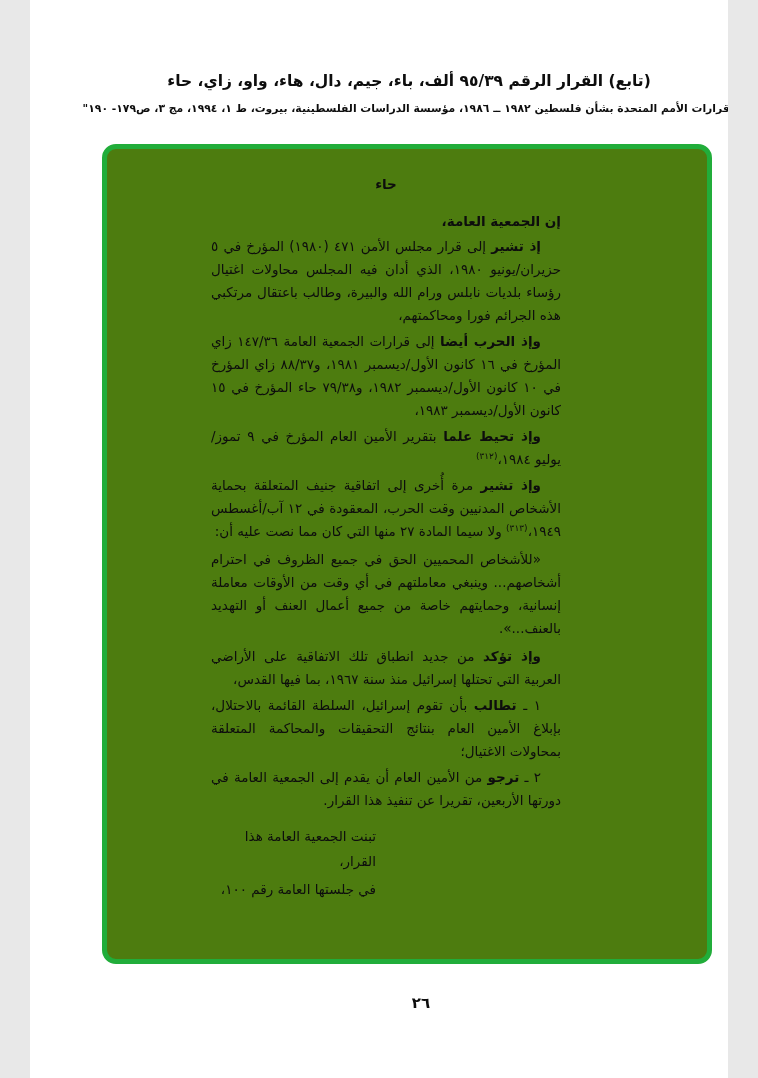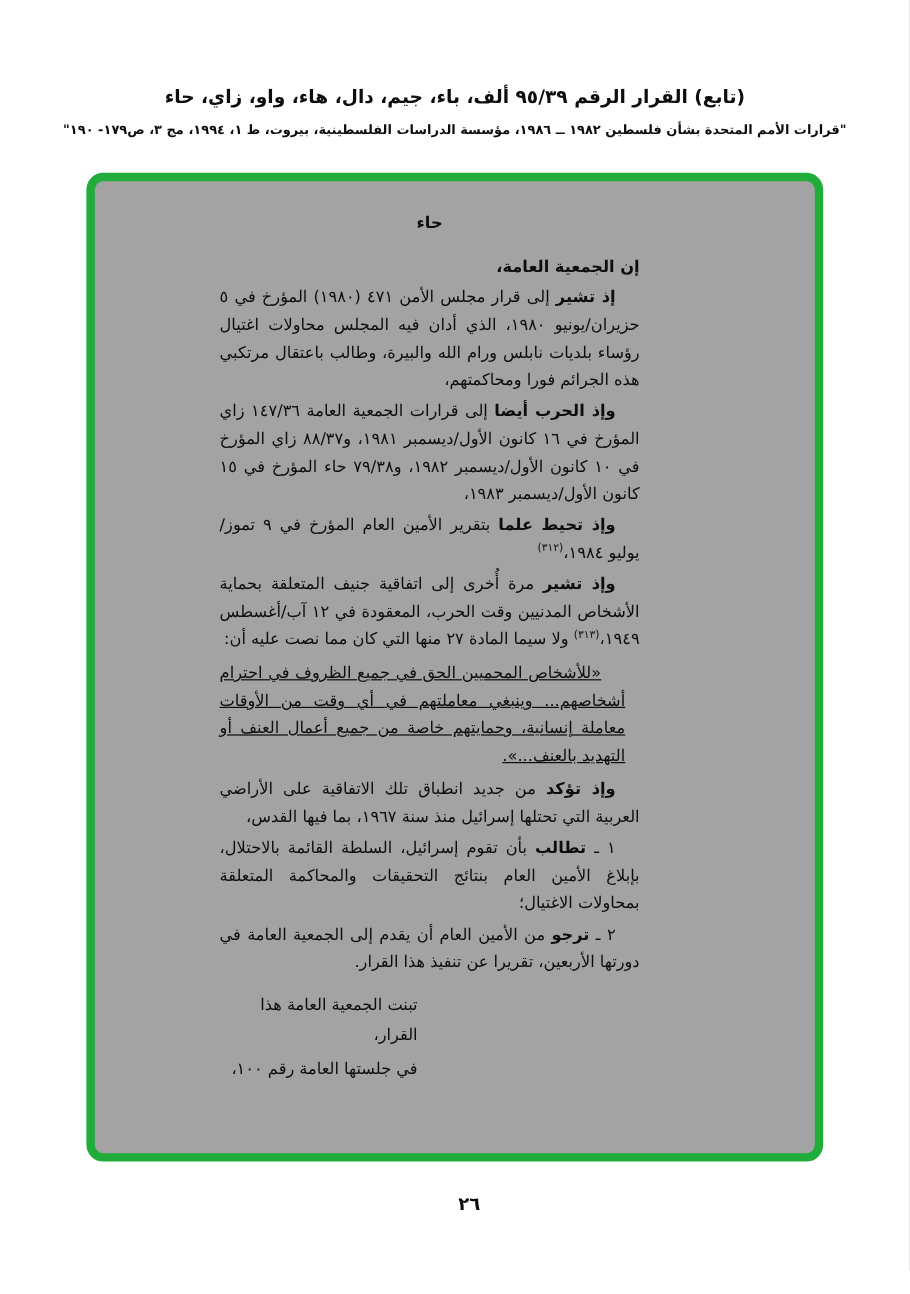--- a/index.html
+++ b/index.html
@@ -1,43 +1,43 @@
 <!DOCTYPE html>
 <html><head>
 <meta charset="utf-8">
 <style>
   html,body { margin:0; padding:0; background:#e8e8e8; }
   .page {
-    position:relative; width:758px; height:1078px; background:#ffffff;
+    position:relative; width:698px; height:1078px; background:#ffffff;
     margin:0 auto; overflow:hidden;
     font-family:"DejaVu Sans", sans-serif; color:#0d0d0d;
   }
   .header1 {
     position:absolute; top:72px; left:0; width:758px;
     text-align:center; direction:rtl;
     font-weight:bold; font-size:15.5px; letter-spacing:0.2px;
   }
   .header2 {
     position:absolute; top:102px; left:0; width:758px;
     text-align:center; direction:rtl;
     font-weight:bold; font-size:10.8px;
   }
   .frame {
     position:absolute; left:72px; top:144px; width:600px; height:810px;
-    border:7px solid #ef4444; border-radius:14px; background:#a3a3a3;
+    border:5px solid #ef4444; border-radius:14px; background:#4d7c0f;
   }
   .content {
     position:absolute; top:24px; right:146px; width:350px;
     direction:rtl; text-align:justify;
     font-size:13.5px; line-height:23px;
   }
   .section-heading { text-align:center; font-weight:bold; margin:0 0 14px 0; }
   .salutation { font-weight:bold; margin:0 0 2px 0; }
   .para  { margin:0 0 3px 0; text-indent:20px; }
-  .quote { margin:5px 12px 5px 0; text-indent:20px;text-decoration:underline; }
+  .quote { margin:5px 0 5px 0; text-indent:20px; }
   .lead  { font-weight:bold; }
   sup.fnref { font-size:9px; line-height:0; }
   .closing { margin:12px 185px 0 0; direction:rtl; text-align:right; }
   .closing-line { margin:0 0 3px 0; line-height:25px; }
   .fn-area { position:absolute; top:728px; right:22px; left:16px; direction:rtl; }
   .fn-rule { width:112px; height:3px; background:#141414; margin-bottom:9px; }
   .fn { font-size:10.5px; font-weight:bold; line-height:21px; text-align:right; white-space:nowrap; }
   .page-number {
     position:absolute; top:994px; left:12px; width:758px;
     text-align:center; font-weight:bold; font-size:15px; letter-spacing:2px;

